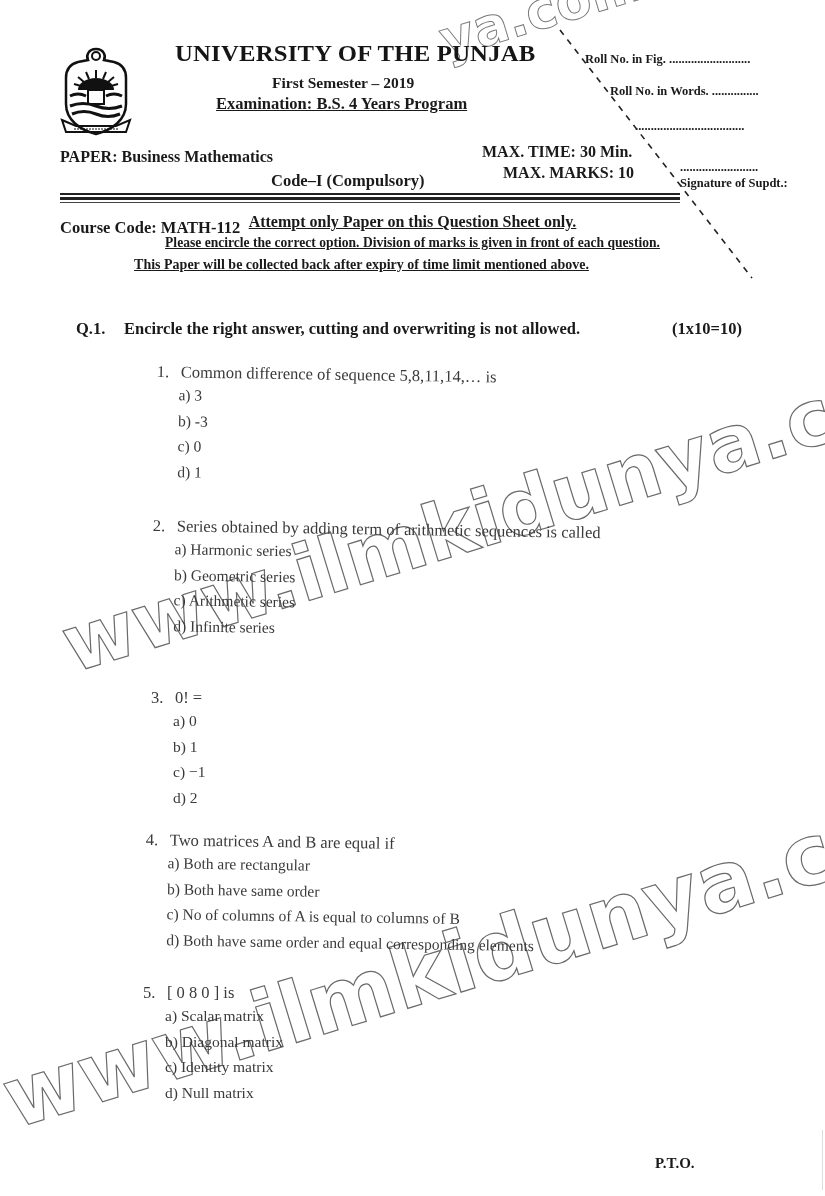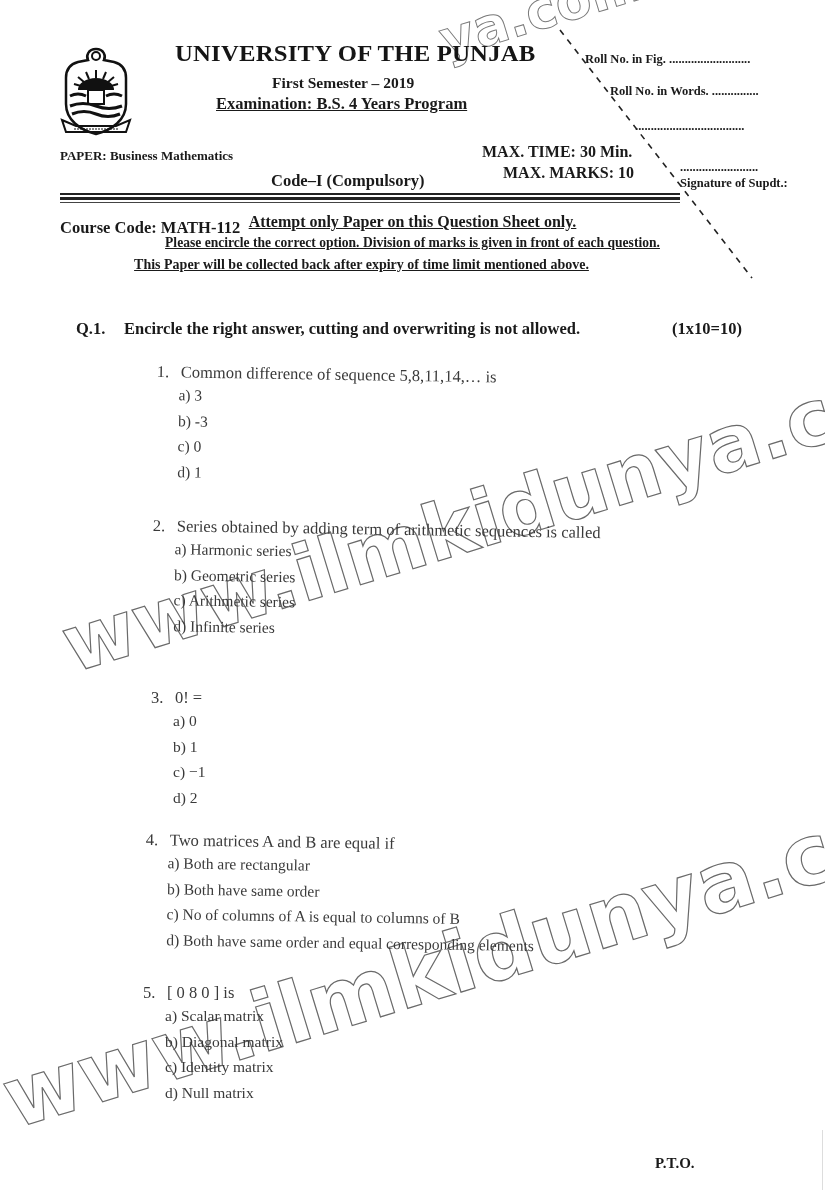--- a/index.html
+++ b/index.html
@@ -7,21 +7,21 @@
       width: 825px; height: 1196px; position: relative; overflow: hidden;
       background: #ffffff; color: #1a1a1a;
       font-family: "Liberation Serif", "DejaVu Serif", serif;
     }
     .abs { position: absolute; white-space: nowrap; }
 
     
     .uni-title { left: 175px; top: 40px; font-size: 24px; font-weight: bold; letter-spacing: 0.2px; color: #151515; transform: scaleX(1.03); transform-origin: left; }
     .semester { left: 272px; top: 74px; font-size: 15.5px; font-weight: bold; }
     .exam { left: 216px; top: 94px; font-size: 16.5px; font-weight: bold; text-decoration: underline; }
-    .paper { left: 60px; top: 148px; font-size: 13px; font-weight: bold; }
+    .paper { left: 60px; top: 148px; font-size: 16px; font-weight: bold; }
     .course { left: 60px; top: 171px; font-size: 16.5px; font-weight: bold; margin-top: 47px; }
     .part { left: 271px; top: 171px; font-size: 16.5px; font-weight: bold; }
     .maxtime { left: 482px; top: 143px; font-size: 16px; font-weight: bold; }
     .maxmarks { left: 482px; top: 164px; font-size: 16px; font-weight: bold; margin-left: 21px; }
 
     .rule-group { position: absolute; left: 60px; top: 193px; width: 620px; }
     .rule-group .r1 { height: 2px; background: #222; margin-bottom: 2px; }
     .rule-group .r2 { height: 3px; background: #222; margin-bottom: 2px; }
     .rule-group .r3 { height: 1px; background: #444; }
 

